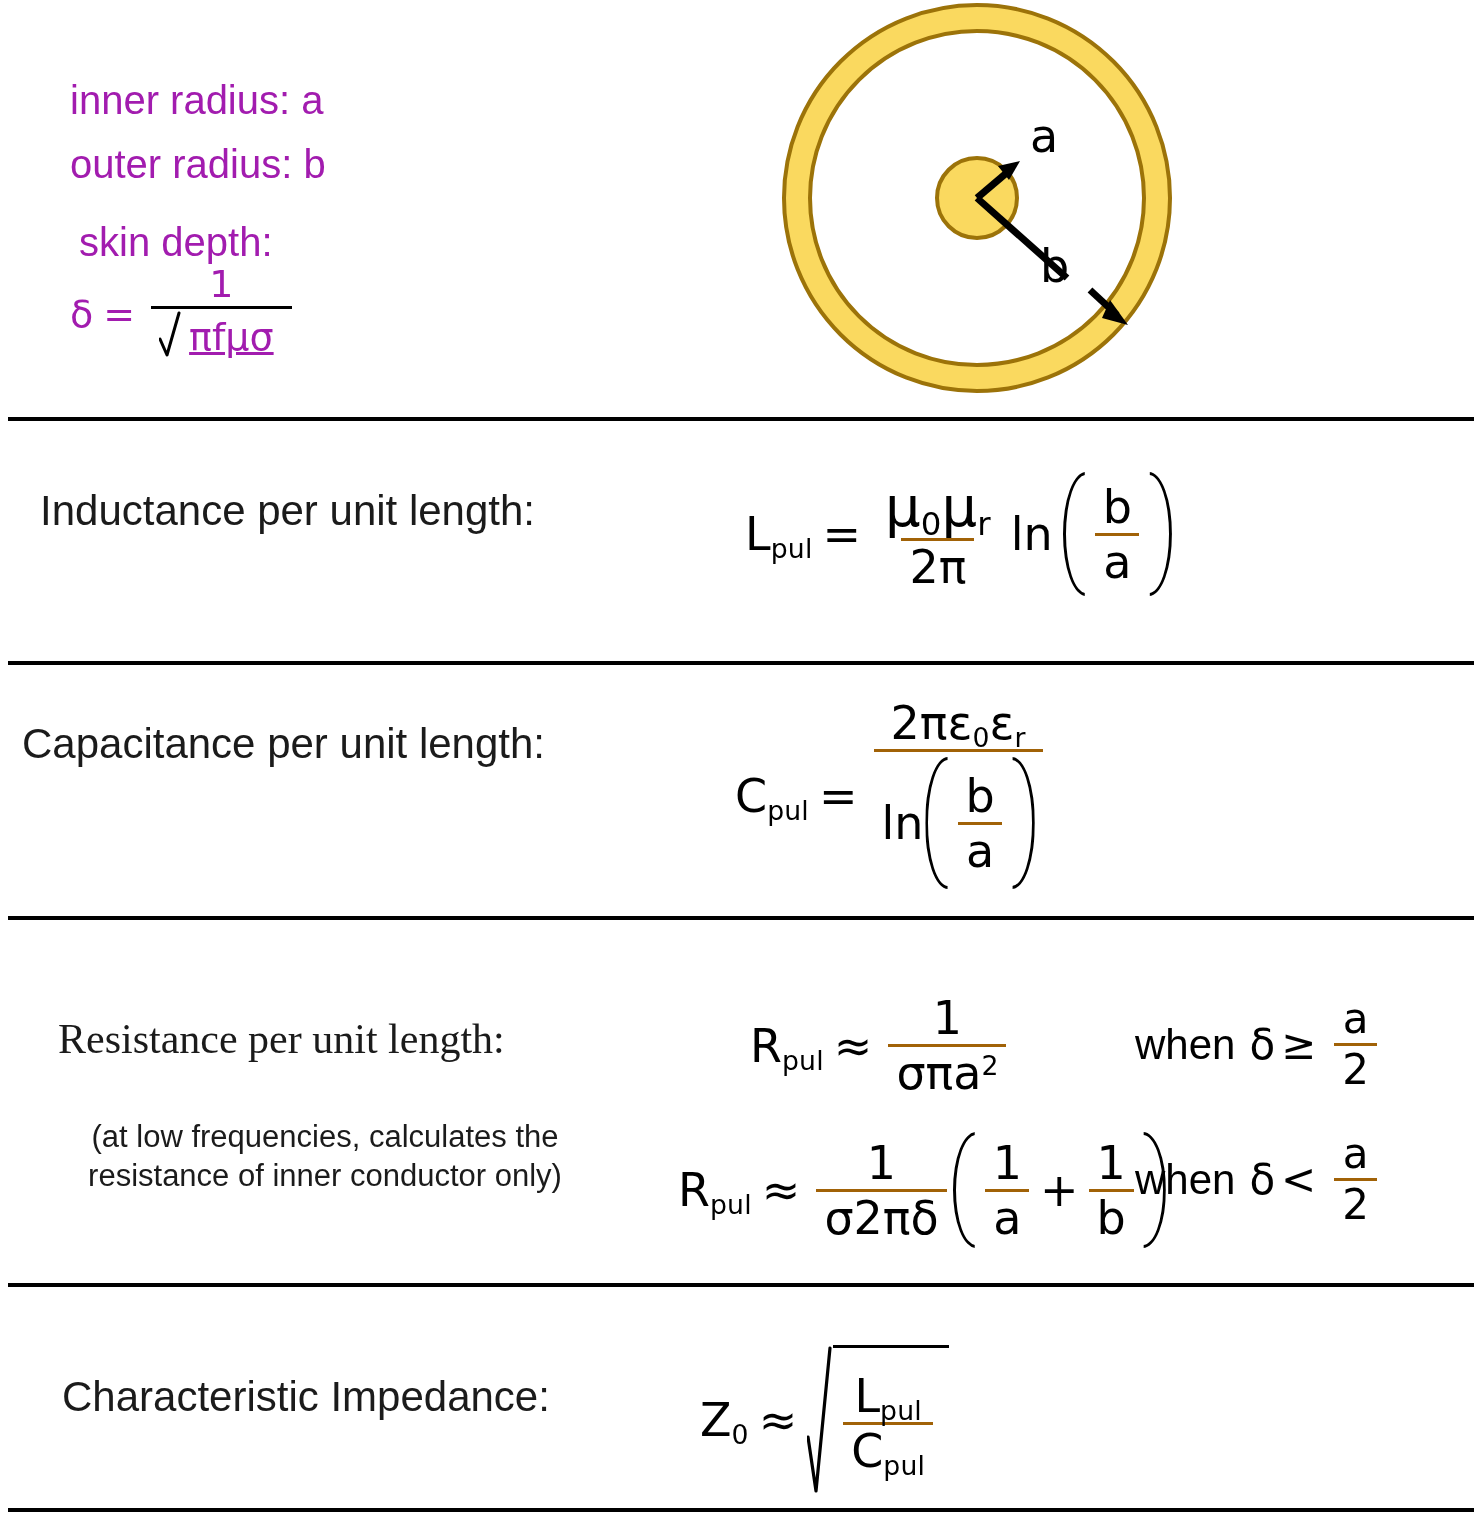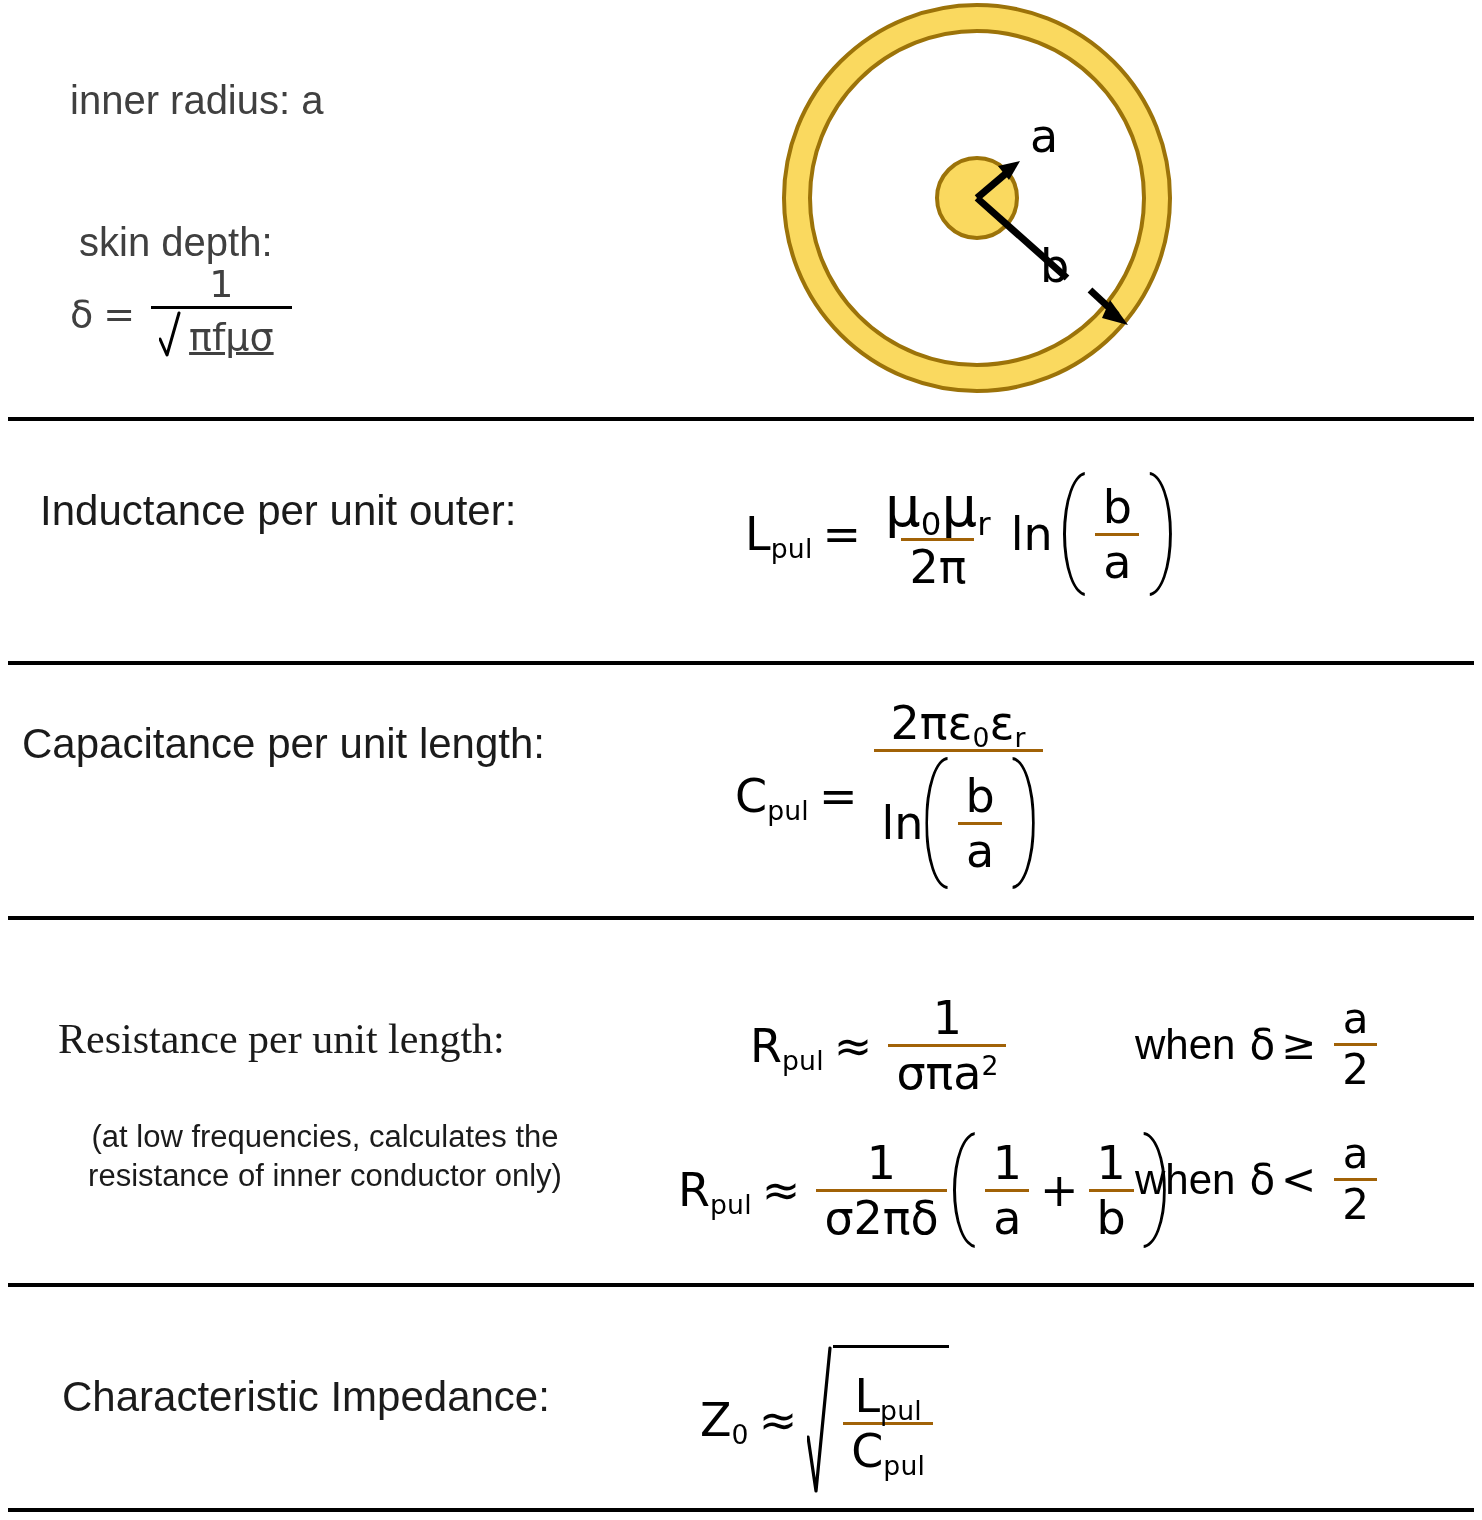--- a/index.html
+++ b/index.html
@@ -86,21 +86,21 @@
     display: flex;
     align-items: center;
   }
 
   
   #header { position: absolute; left: 0; top: 0; width: 1482px; height: 417px; }
 
   .hdr-line {
     position: absolute;
     font-size: 40px;
-    color: #404040;
+    color: #a21caf;
     white-space: nowrap;
   }
   #hdr-inner { left: 70px; top: 78px; }
   #hdr-outer { left: 70px; top: 142px; }
   #hdr-skin  { left: 70px; top: 220px; display: flex; align-items: center; flex-direction: column; }
   #hdr-skin .lbl { margin-right: 16px; }
 
   .skin-math { font-size: 38px; }
   .skin-math .frac > .den { border-top: none; padding-top: 0; }
 
@@ -159,20 +159,21 @@
   .mu-frac .num { font-size: 56px; }
   .mu-frac .den { font-size: 46px; }
 </style>
 </head>
 <body>
 
 <div id="header">
 
   <div class="hdr-line" id="hdr-inner">inner radius:  a</div>
 
+  <div class="hdr-line" id="hdr-outer">outer radius:  b</div>
 
   <div class="hdr-line" id="hdr-skin">
     <span class="lbl">skin depth:</span>
     <span class="math skin-math">
       <span>δ</span>
       <span class="op">=</span>
       <span class="frac">
         <span class="num">1</span>
         <span class="den" style="border-top:3px solid #000;padding-top:2px;">
           <span class="sqrt" style="font-size:38px;text-decoration:underline;">
@@ -208,21 +209,21 @@
     </svg>
   </div>
 </div>
 
 <div class="divider" id="div1"></div>
 <div class="divider" id="div2"></div>
 <div class="divider" id="div3"></div>
 <div class="divider" id="div4"></div>
 <div class="divider" id="div5"></div>
 
-<div class="row-label" id="label-L">Inductance per unit outer:</div>
+<div class="row-label" id="label-L">Inductance per unit length:</div>
 
 <div class="formula" id="formula-L">
   <span class="math" style="font-size:46px;">
     <span><span>L</span><span class="sub">pul</span></span>
     <span class="op">=</span>
     <span class="frac mu-frac">
       <span class="num"><span>μ</span><span class="sub">0</span><span>μ</span><span class="sub">r</span></span>
       <span class="den">2π</span>
     </span>
     <span style="margin:0 10px 0 6px;">ln</span>

